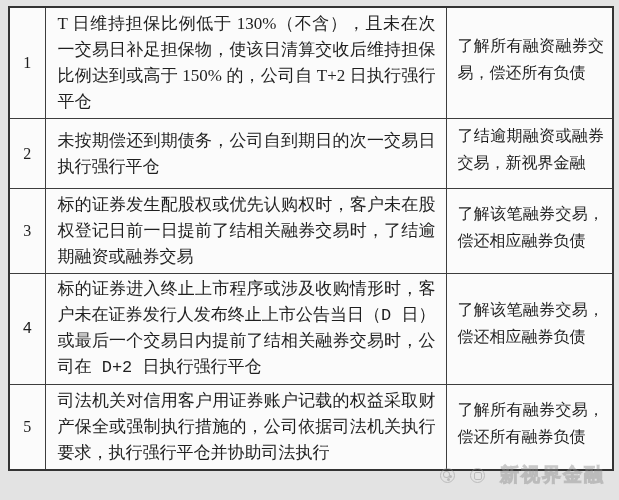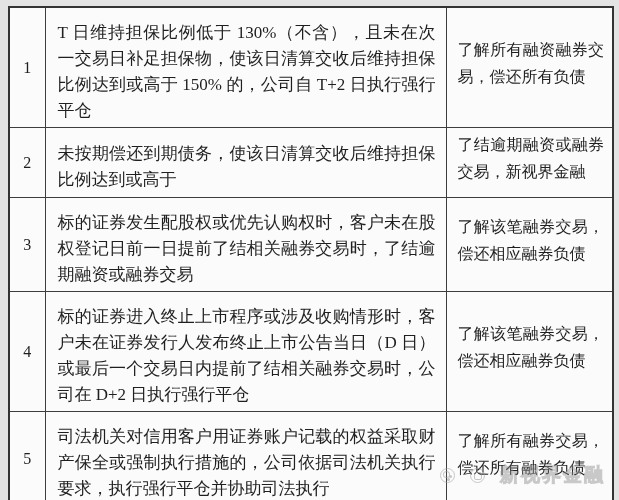--- a/index.html
+++ b/index.html
@@ -38,36 +38,36 @@
     text-align: center;
     letter-spacing: 1px;
   }
   td.no {
     text-align: center;
     font-size: 16px;
   }
   td.cond {
     font-size: 17px;
     line-height: 26px;
-    padding: 12px 10px 3px 12px;
+    padding: 3px 10px 3px 12px;
     text-align: justify;
     text-justify: inter-ideograph;
     margin-left: 33px;
   }
   td.strat {
     font-size: 16px;
     line-height: 27px;
     padding: 3px 8px 12px 11px;
     text-align: justify;
     text-justify: inter-ideograph;
   }
   tr.r1 td { height: 86px; }
   tr.r2 td { height: 50px; }
   tr.r3 td { height: 84px; }
-  tr.r4 td { height: 104px; }
+  tr.r4 td { height: 104px; font-family: Liberation Mono, monospace; }
   tr.r5 td { height: 84px; }
 
   .watermark {
     position: absolute;
     right: 14px; bottom: 12px;
     display: flex;
     align-items: center;
     gap: 15px;
     pointer-events: none;
     opacity: 0.55;
@@ -117,21 +117,21 @@
         <col class="c-strat">
     </colgroup>
     <tbody>
     <tr class="r1">
       <td class="no">1</td>
       <td class="cond">T 日维持担保比例低于 130%（不含），且未在次一交易日补足担保物，使该日清算交收后维持担保比例达到或高于 150% 的，公司自 T+2 日执行强行平仓</td>
       <td class="strat">了解所有融资融券交易，偿还所有负债</td>
     </tr>
     <tr class="r2">
       <td class="no">2</td>
-      <td class="cond">未按期偿还到期债务，使该日清算交收后维持担保比例达到或高于</td>
+      <td class="cond">未按期偿还到期债务，公司自到期日的次一交易日执行强行平仓</td>
       <td class="strat">了结逾期融资或融券交易，新视界金融</td>
     </tr>
     <tr class="r3">
       <td class="no">3</td>
       <td class="cond">标的证券发生配股权或优先认购权时，客户未在股权登记日前一日提前了结相关融券交易时，了结逾期融资或融券交易</td>
       <td class="strat">了解该笔融券交易，偿还相应融券负债</td>
     </tr>
     <tr class="r4">
       <td class="no">4</td>
       <td class="cond">标的证券进入终止上市程序或涉及收购情形时，客户未在证券发行人发布终止上市公告当日（D 日）或最后一个交易日内提前了结相关融券交易时，公司在 D+2 日执行强行平仓</td>

